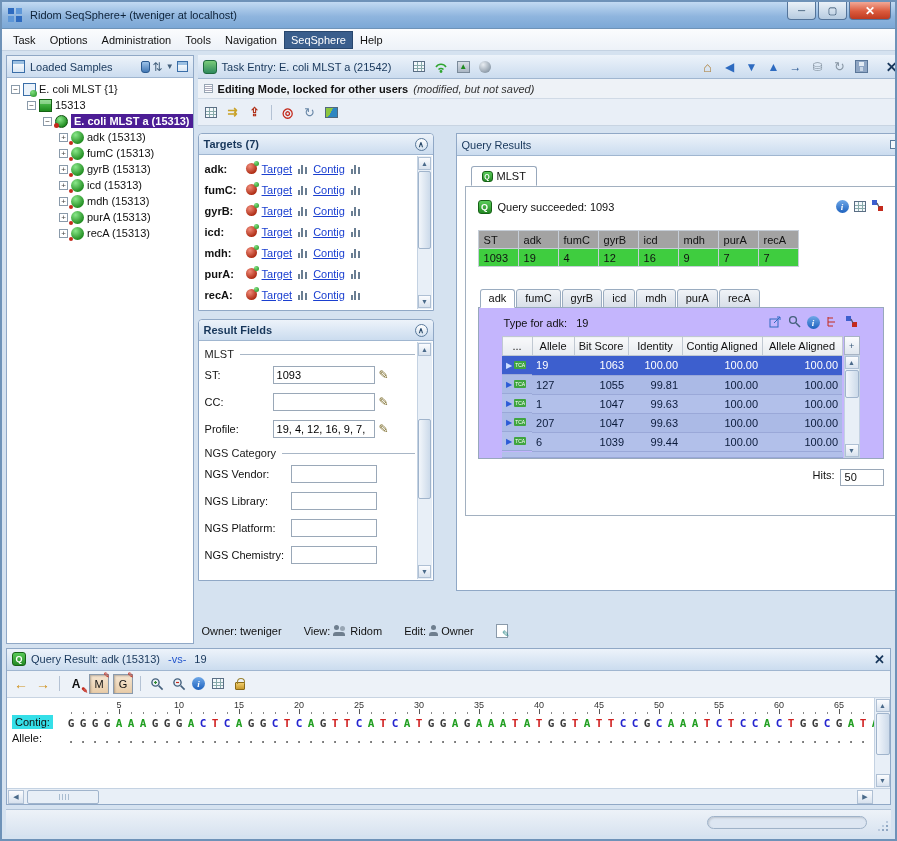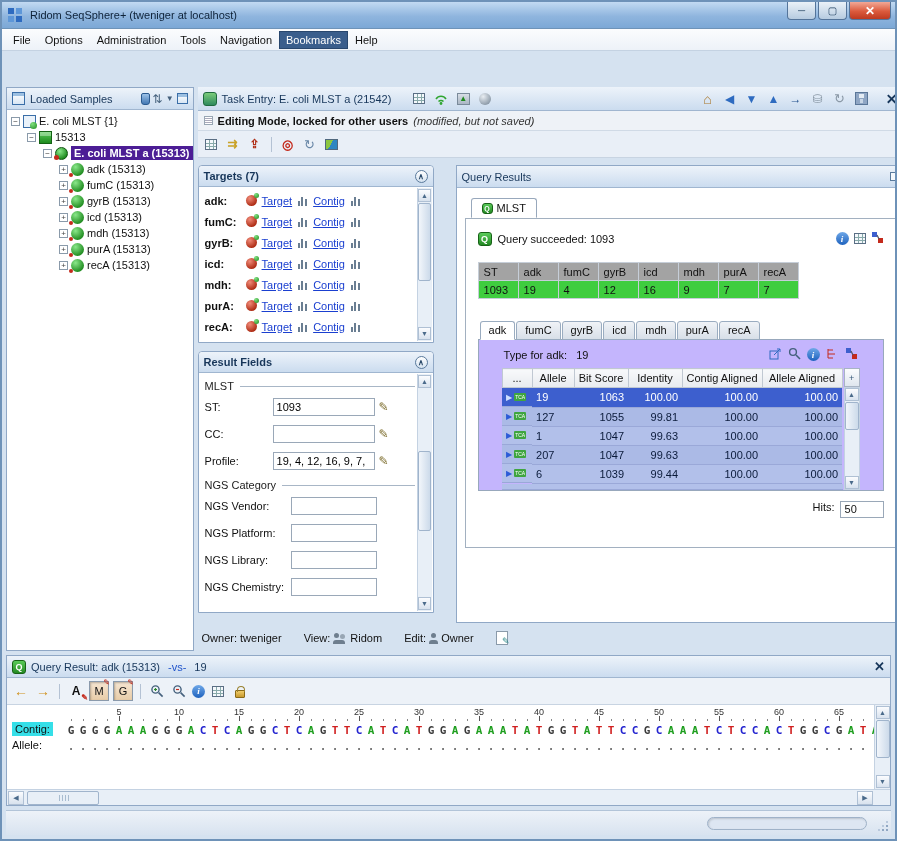--- a/index.html
+++ b/index.html
@@ -18,21 +18,21 @@
   .title-text { margin-left:7px; color:#0E2238; }
   .win-controls { position:absolute; right:4px; top:0; display:flex; }
   .win-btn { width:29px; height:18px; display:flex; align-items:center; justify-content:center; border:1px solid #54749A; border-top:none; border-radius:0 0 4px 4px; background:linear-gradient(#EAF1F8,#B6CBE0); font-size:10px; color:#1C3C5C; margin-left:2px; }
   .win-btn.close { width:42px; background:linear-gradient(#F2A896,#DB5A3C 55%,#BE3A20); color:#fff; font-weight:bold; font-size:12px; }
 
   
   .menubar { height:22px; background:linear-gradient(#FBFCFE,#EDF2F8); border-bottom:1px solid #C4D2E2; display:flex; align-items:center; padding:0 4px; }
   .menu-item { padding:3px 7px; }
   .menu-item.active { background:#3A5E8C; color:#fff; border:1px solid #28476E; padding:2px 6px; }
 
-  .workspace { flex:1; padding:4px; display:flex; flex-direction:column; gap:4px; overflow:hidden;margin-top:32px; }
+  .workspace { flex:1; padding:4px; display:flex; flex-direction:column; gap:4px; overflow:hidden; }
   .main-row { display:flex; gap:4px; height:591px; }
 
   
   .panel-hdr { height:22px; background:linear-gradient(#EDF3FA,#CBDCEF); border-bottom:1px solid #A0B6D0; display:flex; align-items:center; gap:5px; padding:0 5px; color:#17365A; flex:none; }
   .lnk { color:#1A3FD0; text-decoration:underline; cursor:pointer; }
   .sep { width:1px; height:15px; background:#B4C2D4; margin:0 3px; }
 
   
   .ic { display:inline-flex; align-items:center; justify-content:center; width:18px; height:18px; flex:none; }
   .glyph { font-size:12px; line-height:1; }
@@ -213,26 +213,26 @@
     <span class="app-logo"></span>
     <span class="title-text">Ridom SeqSphere+ (tweniger at localhost)</span>
     <div class="win-controls">
       <span class="win-btn">─</span>
       <span class="win-btn">▢</span>
       <span class="win-btn close">✕</span>
     </div>
   </div>
 
   <div class="menubar" id="menu-items">
-      <span class="menu-item">File</span>
+      <span class="menu-item">Task</span>
       <span class="menu-item">Options</span>
       <span class="menu-item">Administration</span>
       <span class="menu-item">Tools</span>
       <span class="menu-item">Navigation</span>
-      <span class="menu-item active">Bookmarks</span>
+      <span class="menu-item active">SeqSphere</span>
       <span class="menu-item">Help</span>
     </div>
 
   <div class="workspace">
     <div class="main-row">
 
       <div class="left-panel">
         <div class="panel-hdr">
           <span class="ic-frame"></span>
           <span class="left-hdr-title">Loaded Samples</span>
@@ -460,25 +460,25 @@
                 <div class="f-section">
                     <span>NGS Category</span>
                     <span class="rule"></span>
                   </div>
                 <div id="ngs-fields">
                     <div class="field-row">
                       <span class="f-label wide">NGS Vendor:</span>
                       <input class="f-input sm" value="" style="">
                     </div>
                     <div class="field-row">
-                      <span class="f-label wide">NGS Platform:</span>
+                      <span class="f-label wide">NGS Library:</span>
                       <input class="f-input sm" value="" style="">
                     </div>
                     <div class="field-row">
-                      <span class="f-label wide">NGS Library:</span>
+                      <span class="f-label wide">NGS Platform:</span>
                       <input class="f-input sm" value="" style="">
                     </div>
                     <div class="field-row">
                       <span class="f-label wide">NGS Chemistry:</span>
                       <input class="f-input sm" value="" style="">
                     </div>
                   </div>
                 <div class="vscroll">
                   <span class="sbtn">▲</span>
                   <span class="track">

